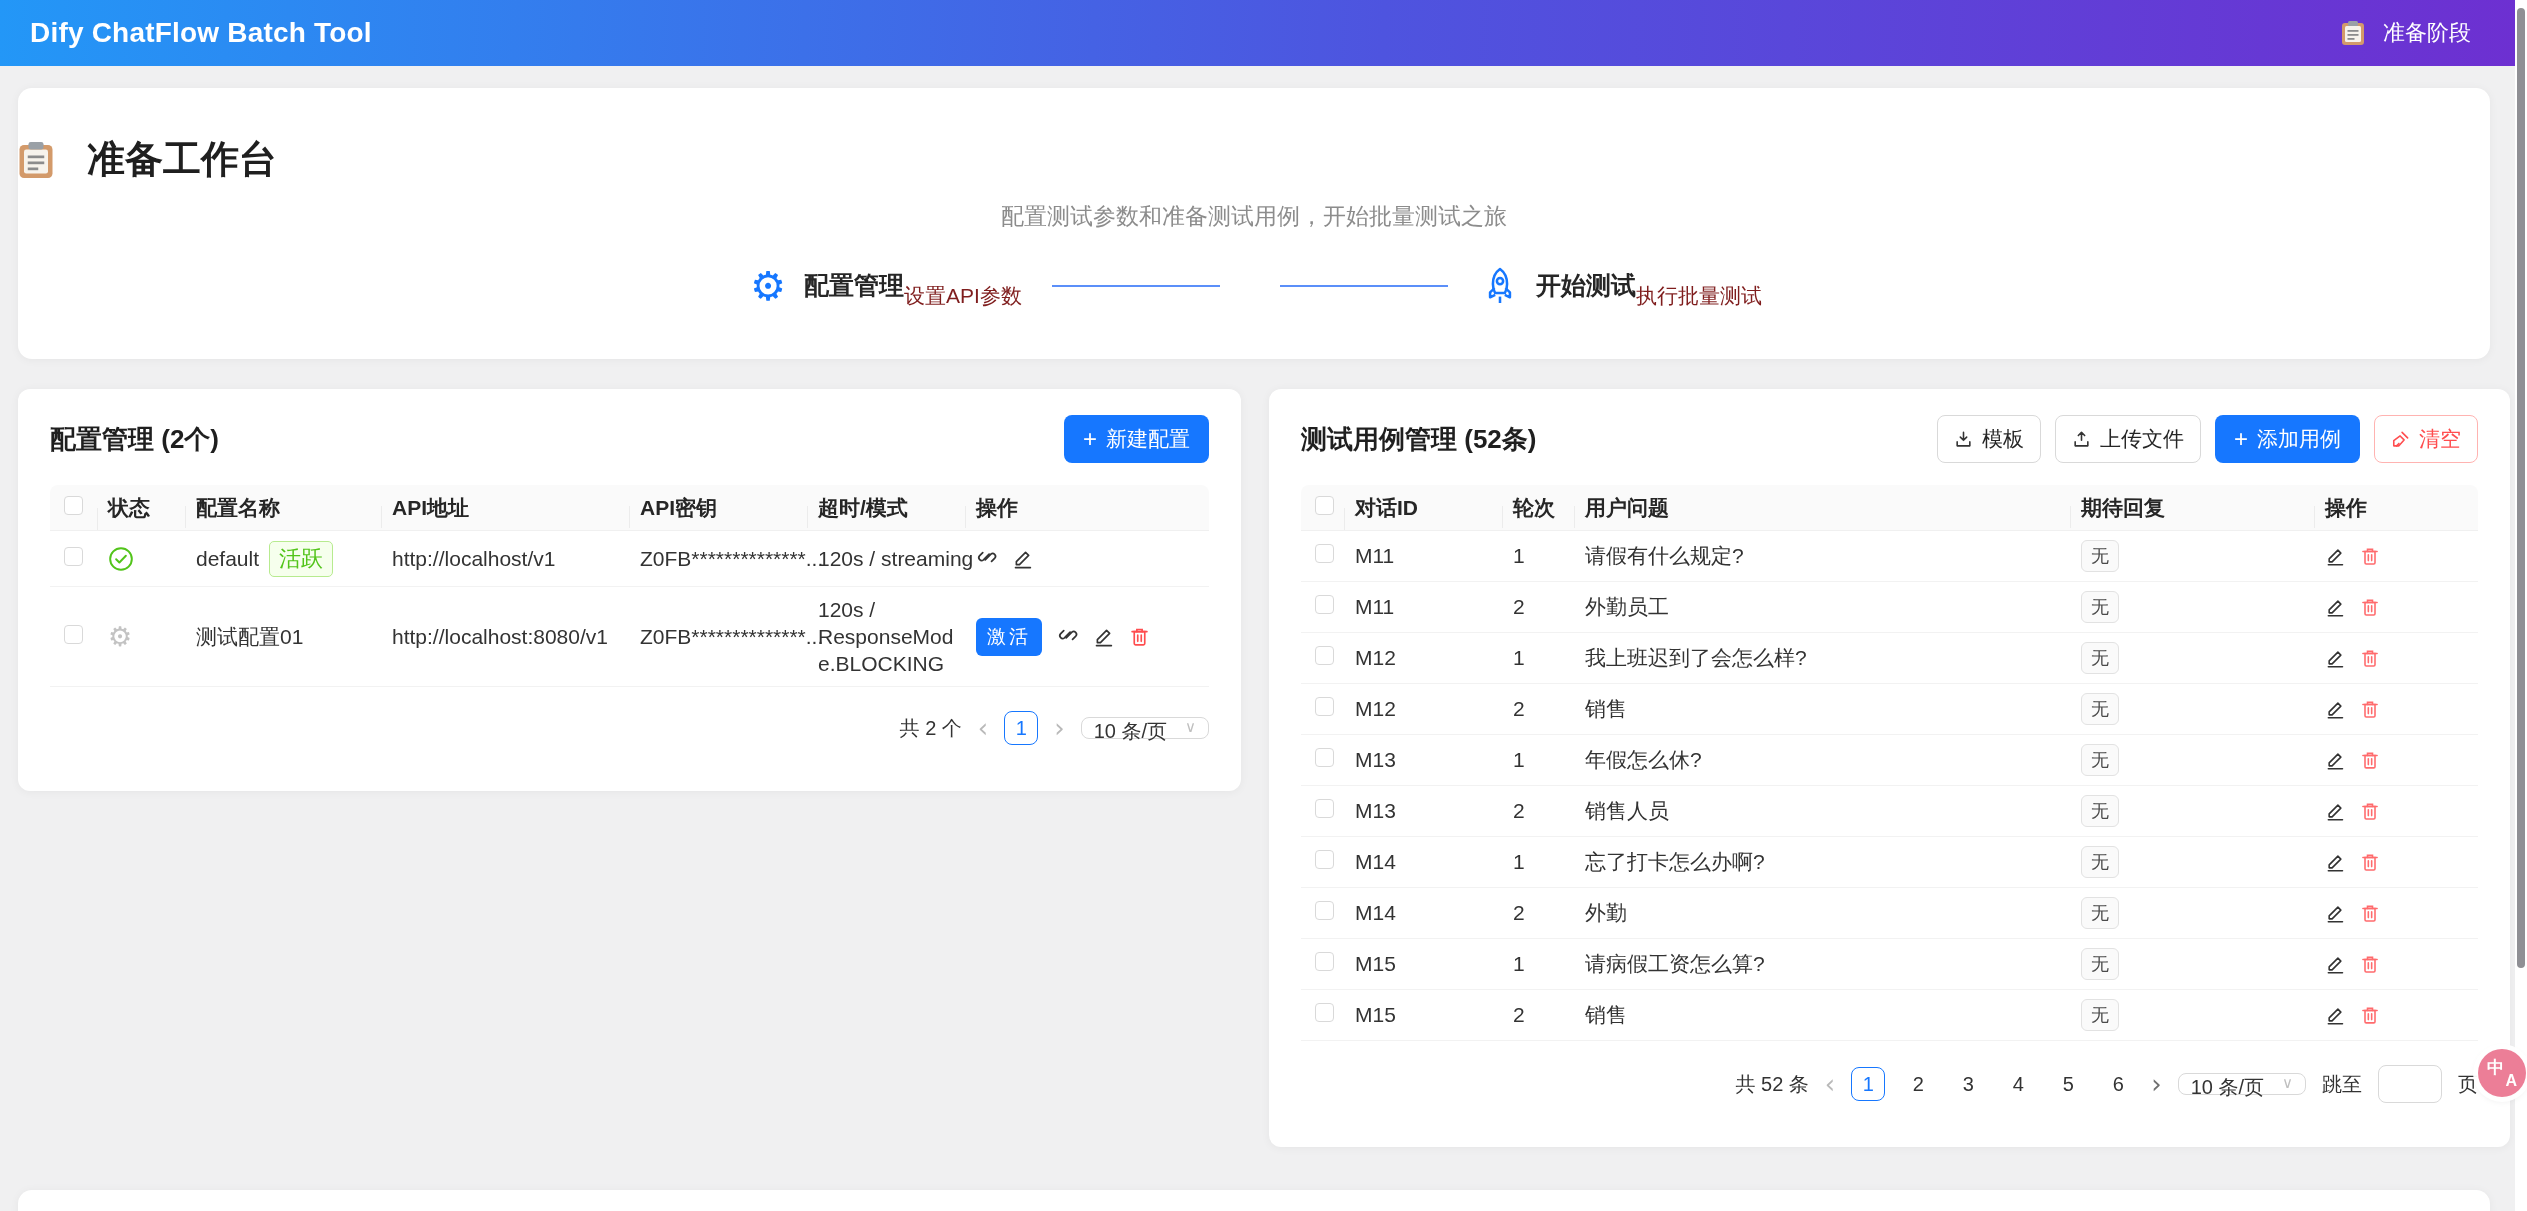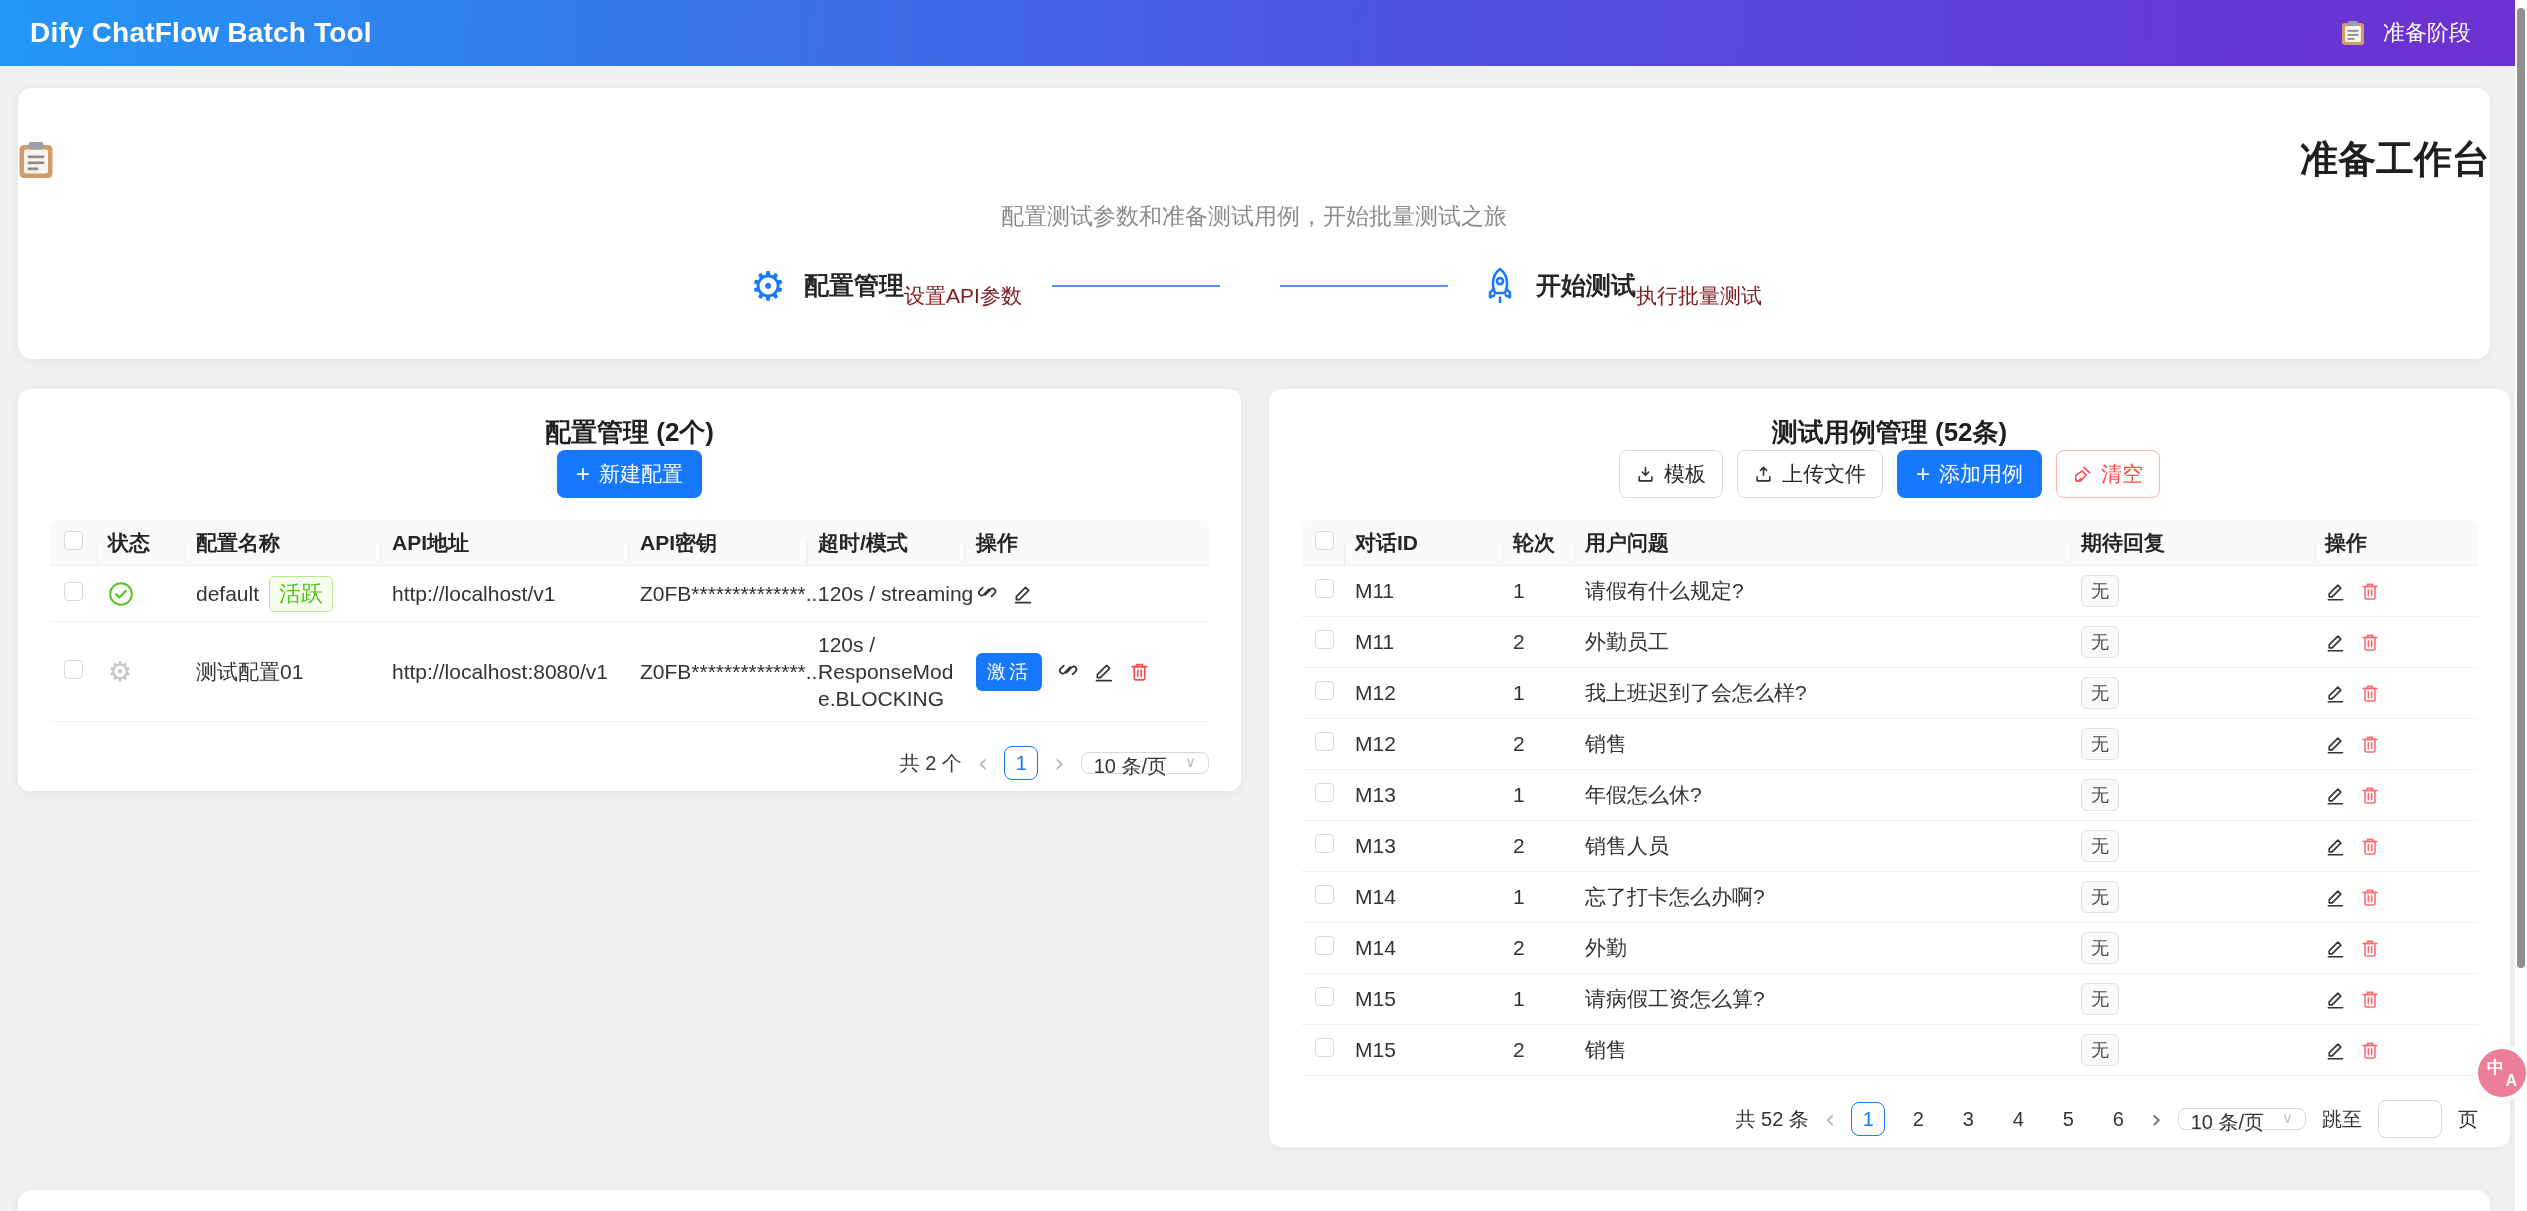--- a/index.html
+++ b/index.html
@@ -26,34 +26,34 @@
   .page-scrollbar .thumb { position:absolute; top:8px; left:2px; width:8px; height:960px; background:#8f8f94; border-radius:4px; }
 
   
   .card { position:absolute; background:#fff; border-radius:14px; box-shadow:0 1px 10px rgba(0,0,0,0.05); }
   #hero-card { left:18px; top:88px; width:2472px; height:271px; }
   #config-card { left:18px; top:389px; width:1223px; height:402px; border-radius:12px; padding:26px 32px; }
   #testcase-card { left:1269px; top:389px; width:1241px; height:758px; border-radius:12px; padding:26px 32px; }
   #bottom-card { left:18px; top:1190px; width:2472px; height:60px; border-radius:14px 14px 0 0; }
 
   
-  .hero-title-row { display:flex; align-items:center; justify-content:space-between; gap:4px; padding-top:46px; }
+  .hero-title-row { display:flex; align-items:center; justify-content:flex-start; gap:33px; padding-top:46px; }
   .hero-title { font-size:38px; font-weight:bold; color:#1f1f1f; }
   .hero-subtitle { margin-top:16px; text-align:center; font-size:23px; color:#8c8c8c; }
   .steps { margin-top:34px; display:flex; align-items:flex-start; justify-content:center; }
   .step { display:flex; align-items:flex-start; gap:14px; }
   .step-icon { width:44px; display:flex; justify-content:center; }
   .step-gear-glyph { font-size:40px; line-height:40px; color:#1677ff; font-family:"DejaVu Sans",sans-serif; }
   .step-texts { display:flex; flex-direction:row; }
   .step-label { font-size:25px; font-weight:600; color:#262626; line-height:38px; }
   .step-sublabel { margin-top:16px; font-size:21px; color:#7f1d1d; }
   .step-connector { width:168px; height:2px; background:#5b8ff9; margin:19px 30px 0 30px; }
 
   
-  .panel-head { display:flex; align-items:center; justify-content:space-between; margin-bottom:22px;flex-direction:column; }
+  .panel-head { display:flex; align-items:center; justify-content:space-between; margin-bottom:22px; }
   .panel-title { font-size:26px; font-weight:bold; color:#1f1f1f; }
   .panel-actions { display:flex; align-items:center; gap:14px; }
   .btn { display:flex; align-items:center; gap:9px; border-radius:8px; font-size:21px; cursor:pointer; border:1px solid transparent; }
   .btn-primary { background:#1677ff; color:#fff; padding:9px 18px; }
   .btn-outline { background:#fff; color:#262626; border-color:#d9d9d9; padding:9px 16px; }
   .btn-danger-outline { background:#fff; color:#ff4d4f; border-color:#ffb3b1; padding:9px 16px; }
   .plus-glyph { font-size:24px; line-height:20px; }
 
   
   .thead,.trow { display:grid; align-items:center; }

